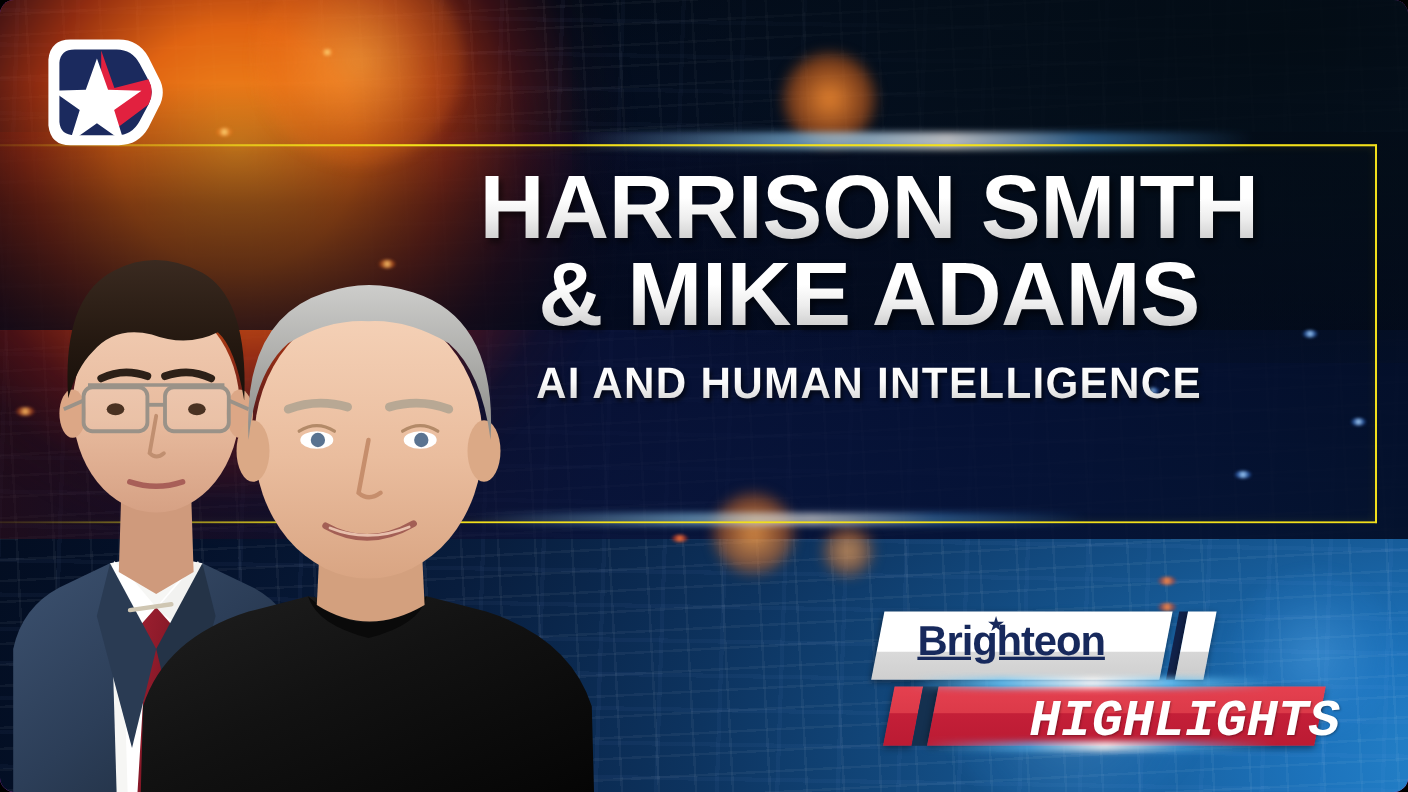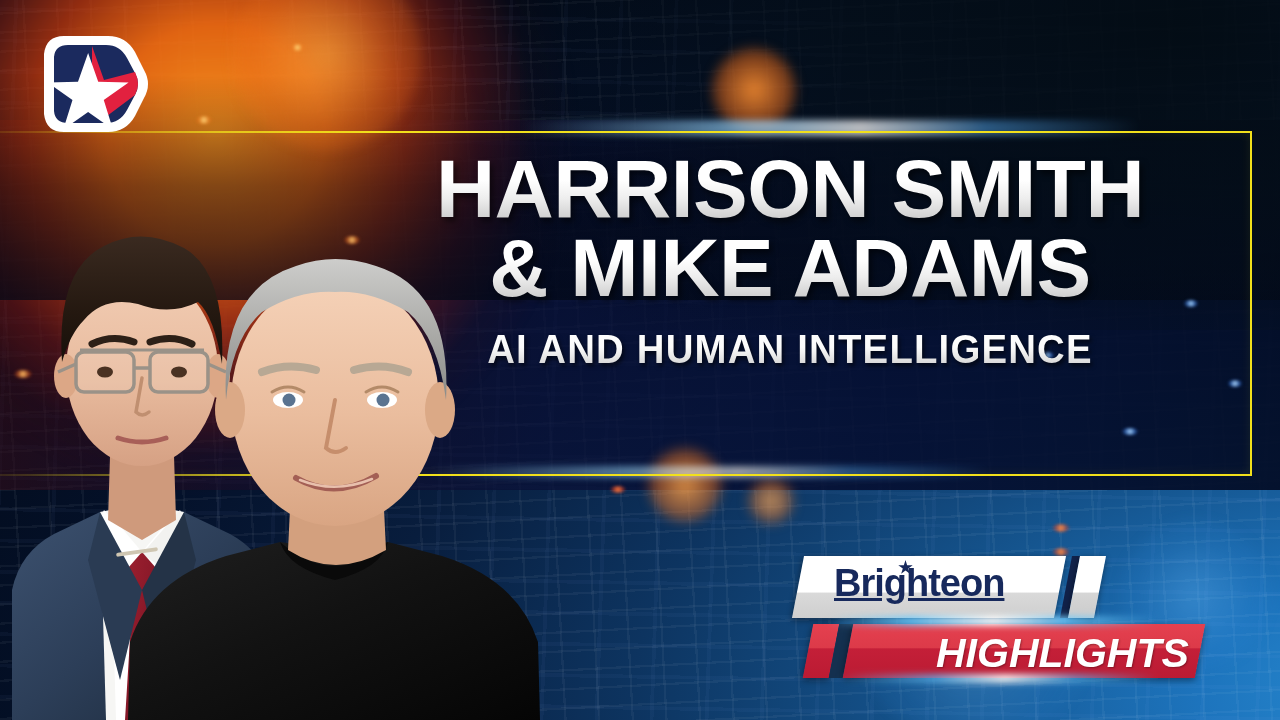--- a/index.html
+++ b/index.html
@@ -2,20 +2,21 @@
 <html><head>
 <meta charset="utf-8">
 <style>
   * { margin:0; padding:0; box-sizing:border-box; }
   html,body { width:1280px; height:720px; overflow:hidden; background:#000; }
   body { font-family:"Liberation Sans", sans-serif; }
 
   #stage {
     position:relative; width:1280px; height:720px; overflow:hidden;
     background:#d946ef;
+    border-radius:13px;
   }
 
   
   .bg-base{
     position:absolute; inset:0;
     background:
       radial-gradient(130% 115% at 112% 96%, #2a8fd4 0%, #1d74bd 14%, #15558f 30%, #0d3460 48%, #081d3d 64%, #04112a 80%, #020a18 100%);
   }
   .bg-orange{
     position:absolute; left:-180px; top:-230px; width:760px; height:760px;
@@ -164,22 +165,22 @@
     background:linear-gradient(180deg,#e5404f 0%,#dc3a49 44%,#c41f38 46%,#bb1b33 100%);
     box-shadow:0 2px 7px rgba(0,0,0,.45);
   }
   .bug-bot-gap{
     position:absolute; left:46px; top:68px; width:14px; height:54px;
     transform:skewX(-11deg);
     background:#14304f;
   }
   #highlights-word{
     position:absolute; left:148px; top:74px;
-    font-family:Liberation Sans, sans-serif;
-    font-weight:bold; font-style:italic; font-size:41px; letter-spacing:0px;
+    font-family:Liberation Mono, monospace;
+    font-weight:bold; font-style:italic; font-size:47px; letter-spacing:0px;
     color:#ffffff; z-index:4;
     text-shadow:1px 1px 2px rgba(0,0,0,.3);
   }
   .bug-glow{
     position:absolute; left:40px; top:60px; width:330px; height:10px;
     background:linear-gradient(90deg, rgba(255,255,255,0) 0%, rgba(110,205,255,.85) 25%, rgba(255,255,255,.95) 50%, rgba(110,205,255,.8) 72%, rgba(255,255,255,0) 100%);
     filter:blur(3px); transform:skewX(-11deg); z-index:3;
   }
   .bug-glow2{
     position:absolute; left:50px; top:118px; width:320px; height:9px;

